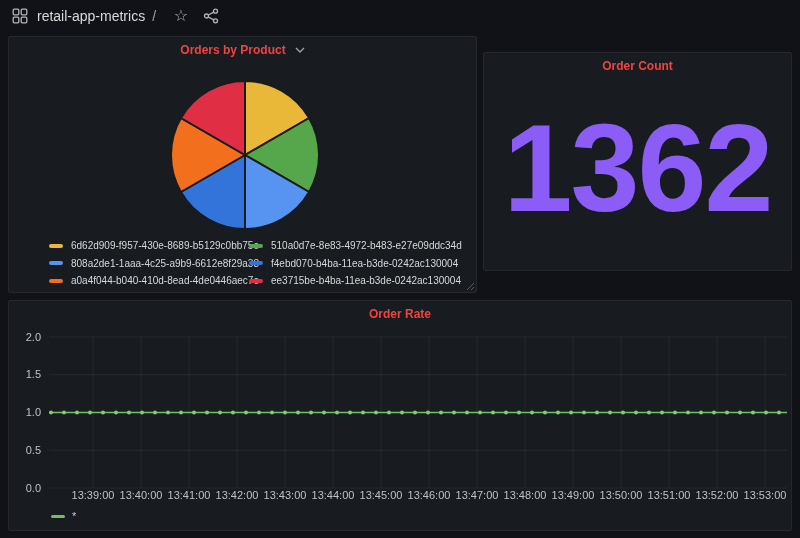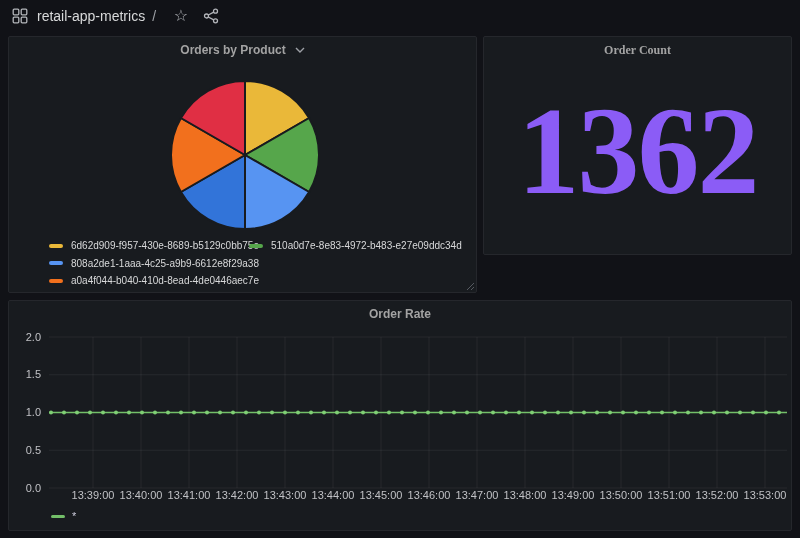--- a/index.html
+++ b/index.html
@@ -22,25 +22,25 @@
   .crumb-current { font-size: 14px; color: #e9eaeb; }
   .hdr-icon-btn { display: flex; align-items: center; justify-content: center;
     width: 24px; height: 24px; margin-left: 6px; cursor: pointer; }
   .star-glyph { font-size: 16px; color: #b4b6bb; line-height: 1; }
   
   .panel {
     position: absolute; background: #181b1f;
     border: 1px solid #25272c; border-radius: 2px;
   }
   #panel-pie  { left: 8px;   top: 36px;  width: 469px; height: 257px; }
-  #panel-stat { left: 483px; top: 36px;  width: 309px; height: 219px; font-family: Liberation Serif, serif; }
+  #panel-stat { left: 483px; top: 52px;  width: 309px; height: 219px; }
   #panel-rate { left: 8px;   top: 300px; width: 784px; height: 231px; }
   .panel-title {
     height: 26px; display: flex; align-items: center; justify-content: center;
-    gap: 9px; font-size: 12px; font-weight: 600; color: #a3a3a3; cursor: pointer;
+    gap: 9px; font-size: 12px; font-weight: 600; color: #ef4444; cursor: pointer;
   }
   
   #pie-svg { position: absolute; top: 24px; left: 0; }
   .pie-legend {
     position: absolute; left: 40px; top: 200px;
     display: grid; grid-auto-flow: column;
     grid-template-rows: repeat(3, 17.5px);
     grid-template-columns: 200px auto;
     align-items: center; font-size: 10px; color: #d8d9da;
   }
@@ -115,20 +115,28 @@
         <span class="legend-marker" style="background: rgb(87, 148, 242);"></span>
         <span>808a2de1-1aaa-4c25-a9b9-6612e8f29a38</span>
       </div>
       <div class="legend-item">
         <span class="legend-marker" style="background: rgb(242, 112, 29);"></span>
         <span>a0a4f044-b040-410d-8ead-4de0446aec7e</span>
       </div>
       <div class="legend-item">
         <span class="legend-marker" style="background: rgb(86, 166, 75);"></span>
         <span>510a0d7e-8e83-4972-b483-e27e09ddc34d</span>
+      </div>
+      <div class="legend-item">
+        <span class="legend-marker" style="background: rgb(50, 116, 217);"></span>
+        <span>f4ebd070-b4ba-11ea-b3de-0242ac130004</span>
+      </div>
+      <div class="legend-item">
+        <span class="legend-marker" style="background: rgb(224, 47, 68);"></span>
+        <span>ee3715be-b4ba-11ea-b3de-0242ac130004</span>
       </div>
     </div>
   <svg class="resize-handle" width="10" height="10">
     <line x1="2" y1="9" x2="9" y2="2"></line>
       <line x1="6" y1="9" x2="9" y2="6"></line>
   </svg>
 </div>
 
 <div class="panel" id="panel-stat">
   <div class="panel-title">

